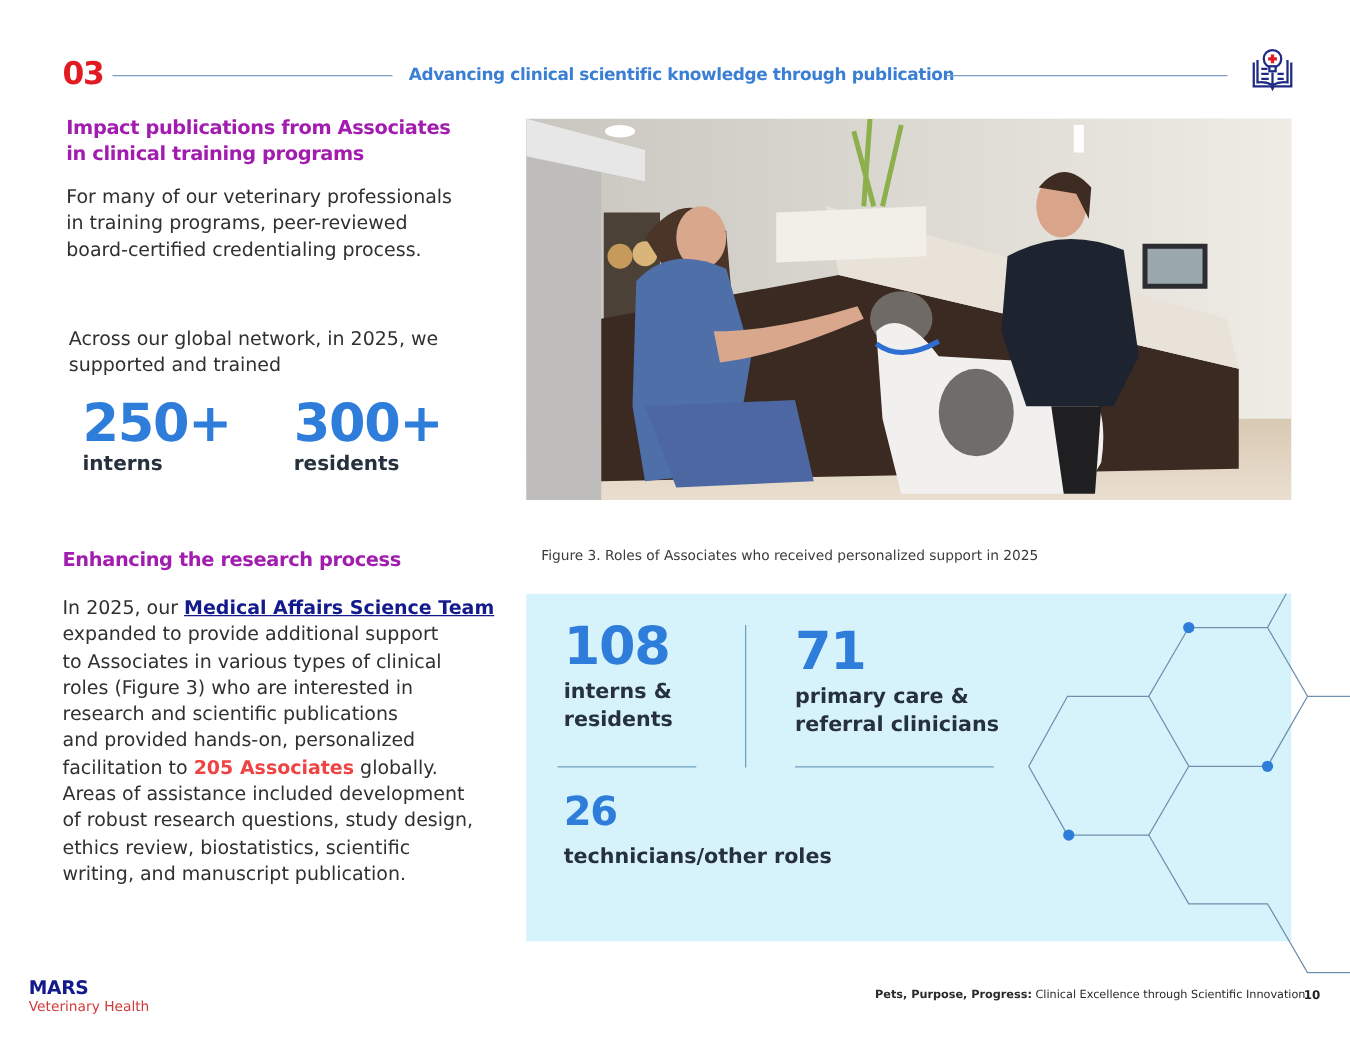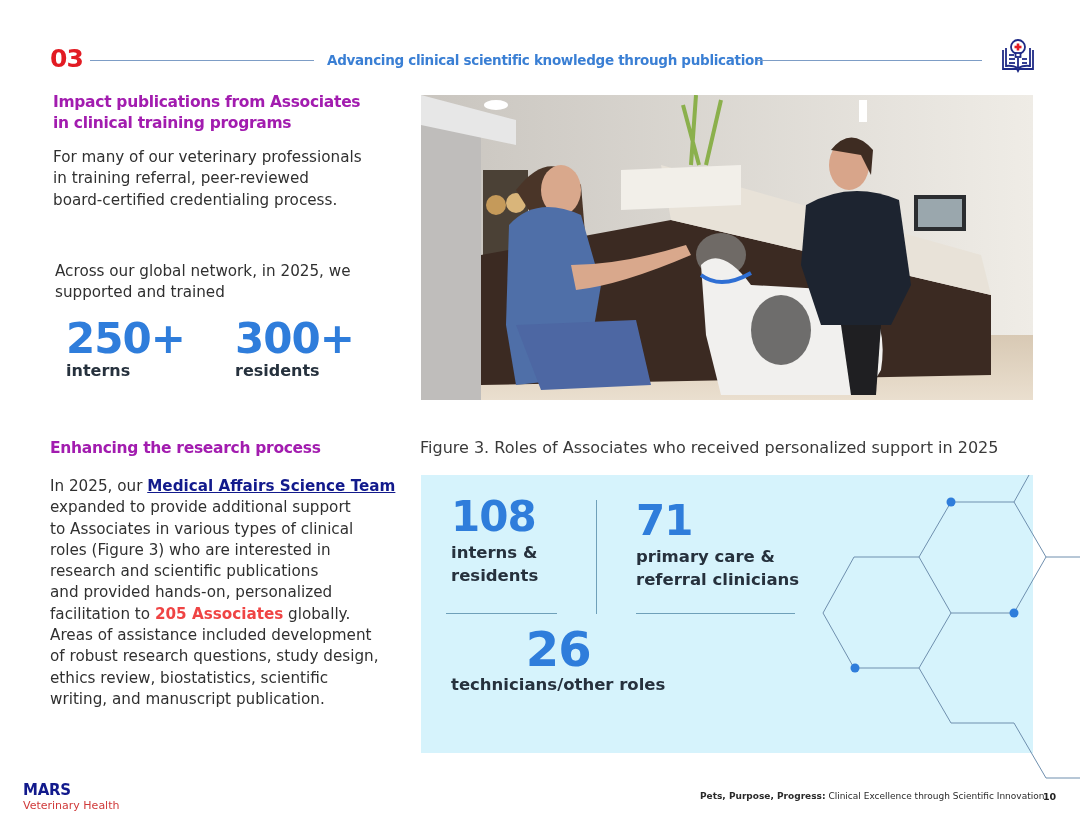--- a/index.html
+++ b/index.html
@@ -10,21 +10,21 @@
   .hdr-title{left:327px;top:52px;font-size:13.5px;font-weight:bold;color:#3a7fd4;font-family:"DejaVu Sans",sans-serif;letter-spacing:-0.3px;}
   .hdr-icon{left:1000px;top:38px;width:36px;height:36px;}
   .h2{font-family:"DejaVu Sans",sans-serif;font-weight:bold;color:#a21caf;font-size:15.5px;line-height:21px;letter-spacing:-0.3px;}
   .body{font-family:"DejaVu Sans",sans-serif;font-size:15.2px;line-height:21.3px;color:#303030;}
   .big{font-family:"DejaVu Sans",sans-serif;font-weight:bold;color:#2f7ddb;letter-spacing:-1px;}
   .lbl{font-family:"DejaVu Sans",sans-serif;font-weight:bold;color:#26313d;}
   .photo{left:421px;top:95px;width:612px;height:305px;overflow:hidden;background:#d9d3c9;}
   .panel{left:421px;top:475px;width:612px;height:278px;background:#d6f3fc;}
   .link{color:#121a8c;font-weight:bold;text-decoration:underline;}
   .hl{color:#ef4444;font-weight:bold;}
-  .fig-cap{left:420px;top:438px;font-size:16px;color:#3a3a3a;font-family:"DejaVu Sans",sans-serif;}
+  .fig-cap{left:433px;top:438px;font-size:11px;color:#3a3a3a;font-family:"DejaVu Sans",sans-serif;}
   .footer{left:700px;top:791px;font-size:9px;color:#2a2a2a;font-family:"DejaVu Sans",sans-serif;}
 </style>
 </head>
 <body>
 
 <div class="abs sec-num">03</div>
 <div class="abs hline" style="left:90px;top:60px;width:224px;"></div>
 <div class="abs hdr-title">Advancing clinical scientific knowledge through publication</div>
 <div class="abs hline" style="left:757px;top:60px;width:225px;"></div>
 <div class="abs hdr-icon">
@@ -44,21 +44,21 @@
   </svg>
 </div>
 
 <div class="abs h2" style="left:53px;top:92px;">
   <div>Impact publications from Associates</div>
   <div>in clinical training programs</div>
 </div>
 
 <div class="abs body" style="left:53px;top:147px;">
   <div>For many of our veterinary professionals</div>
-  <div>in training referral, peer-reviewed</div>
+  <div>in training programs, peer-reviewed</div>
   <div>board-certified credentialing process.</div>
 </div>
 
 <div class="abs body" style="left:55px;top:261px;">
   <div>Across our global network, in 2025, we</div>
   <div>supported and trained</div>
 </div>
 
 <div class="abs" style="left:66px;top:316px;">
   <div class="big" style="font-size:42px;line-height:46px;">250+</div>
@@ -166,21 +166,21 @@
 <div class="abs" style="left:636px;top:498px;">
   <div class="big" style="font-size:42px;line-height:46px;">71</div>
   <div class="lbl" style="font-size:16.5px;line-height:23px;margin-top:1px;">
     <div>primary care &amp;</div>
     <div>referral clinicians</div>
   </div>
 </div>
 <div class="abs" style="left:446px;top:613px;width:111px;height:1px;background:#6fa0b9;"></div>
 <div class="abs" style="left:636px;top:613px;width:159px;height:1px;background:#6fa0b9;"></div>
 <div class="abs" style="left:451px;top:626px;">
-  <div class="big" style="font-size:48px;line-height:46px;text-align:center;">26</div>
+  <div class="big" style="font-size:32px;line-height:46px;">26</div>
   <div class="lbl" style="font-size:16.5px;line-height:23px;margin-top:1px;">
     <div>technicians/other roles</div>
   </div>
 </div>
 
 <div class="abs" style="left:23px;top:782px;">
   <div style="font-family:'DejaVu Sans',sans-serif;font-weight:bold;font-size:15px;color:#121a8c;line-height:17px;letter-spacing:-0.3px;">MARS</div>
   <div style="font-family:'DejaVu Sans',sans-serif;font-size:11px;color:#d03a3a;line-height:13px;">Veterinary Health</div>
 </div>
 <div class="abs footer">

